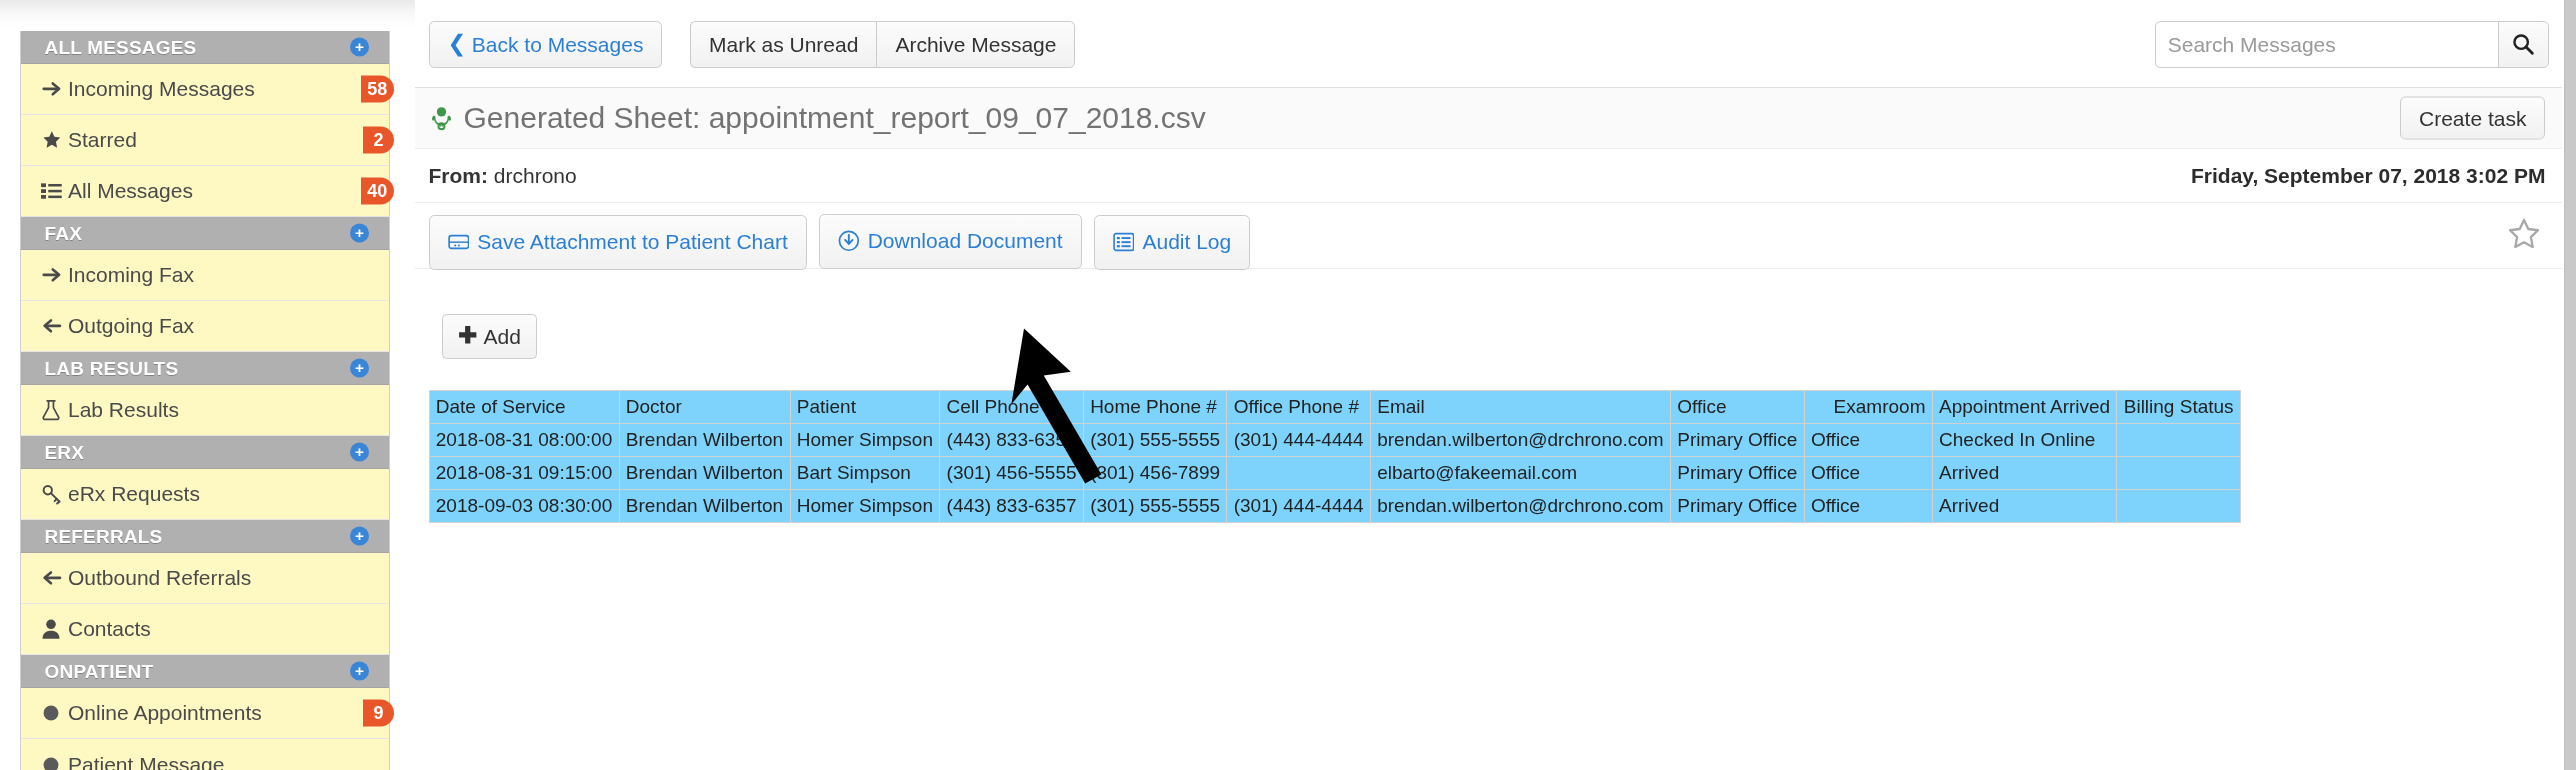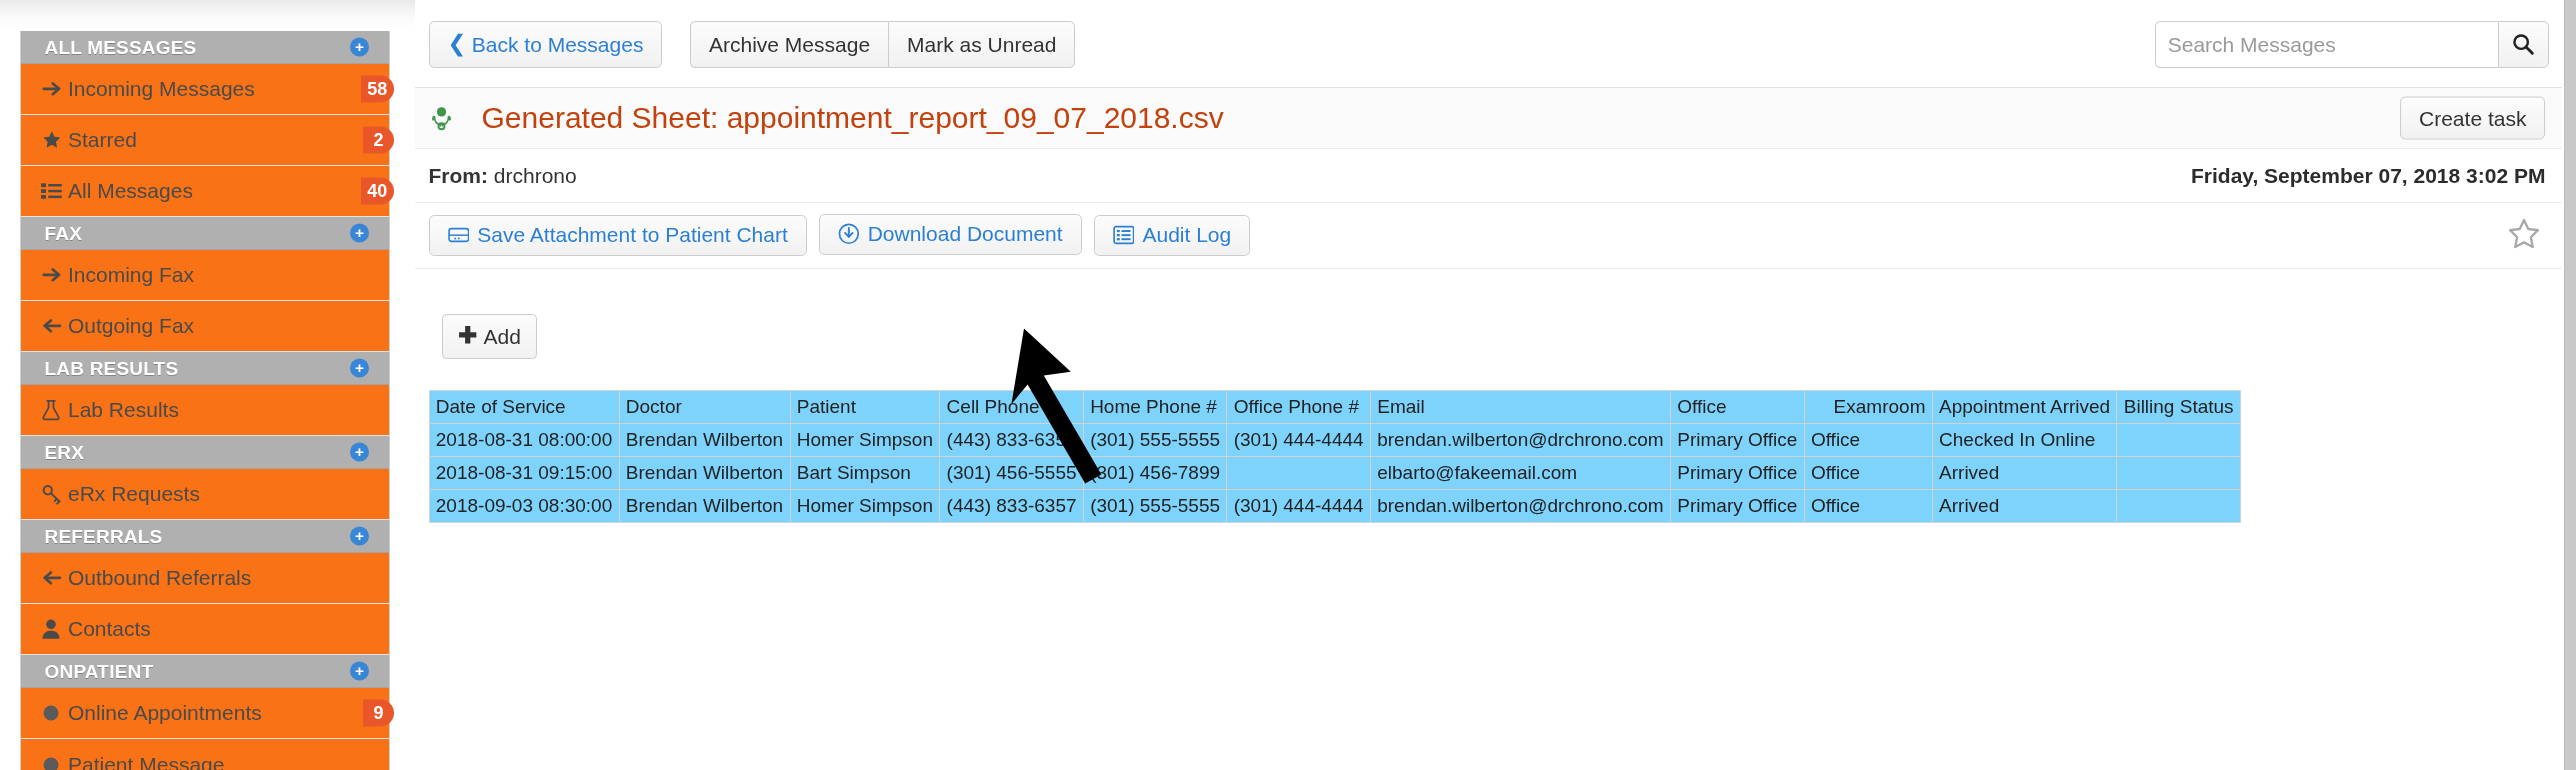--- a/index.html
+++ b/index.html
@@ -68,21 +68,21 @@
     color: #fff;
     font-size: 15.3px;
     font-weight: bold;
     line-height: 18px;
     text-align: center;
     text-shadow: none;
   }
   .side-item {
     position: relative;
     height: 51px;
-    background: #f97316;
+    background: #fef9c3;
     border-bottom: 0.9px solid #e4e4e4;
     display: flex;
     align-items: center;
     padding-left: 20px;
     font-size: 21px;
     color: #4a4a4a;
   }
   .side-item:last-child { border-bottom: none; }
   .side-ico {
     width: 27px;
@@ -188,26 +188,25 @@
   .title-strip {
     position: relative;
     height: 61px;
     background: #fafafa;
     border-bottom: 0.9px solid #ececec;
   }
   .sheet-title {
     position: absolute;
     left: 13.5px; top: 50%;
     transform: translateY(-50%);
-    color: #c2410c;
+    color: #737373;
     font-size: 30px;
     display: flex;
     align-items: center;
     white-space: nowrap;
-    gap: 18px;
   }
   .sheet-title .tico { margin-right: 10px; display:flex; align-items:center; }
   #create-task-btn {
     position: absolute;
     right: 16.2px; top: 50%;
     transform: translateY(-50%);
     font-size: 21px;
     height: 43px;
   }
 
@@ -230,21 +229,21 @@
   }
 
   
   .action-row {
     position: relative;
     height: 66px;
     border-bottom: 0.9px solid #ececec;
     padding-top: 10.8px;
     padding-left: 13.5px;
   }
-  .action-row .btn { margin-right: 8.1px; font-size: 21px; height: 41px; }
+  .action-row .btn { margin-right: 8.1px; font-size: 21px; height: 55px; }
   .abtn-ico { margin-right: 8.1px; display:inline-flex; align-items:center; }
   #star-toggle {
     position: absolute;
     right: 20px; top: 12.6px;
     cursor: pointer;
   }
 
   
   .notes-wrap { position: relative; padding: 21.7px 0 0 13.5px; }
   #notes-area {
@@ -424,24 +423,24 @@
 
       <div class="grp" id="back-grp">
         <div class="btn link">
           <span class="chev">❮</span>
           <span>Back to Messages</span>
         </div>
       </div>
 
       <div class="grp" id="mid-grp">
         <div class="btn">
-          <span>Archive Message</span>
+          <span>Mark as Unread</span>
         </div>
         <div class="btn">
-          <span>Mark as Unread</span>
+          <span>Archive Message</span>
         </div>
       </div>
 
       <div id="nav-grp">
         <div class="navbtn prev">
           <span>❮</span>
         </div>
         <div class="navbtn next">
           <span>❯</span>
         </div>

